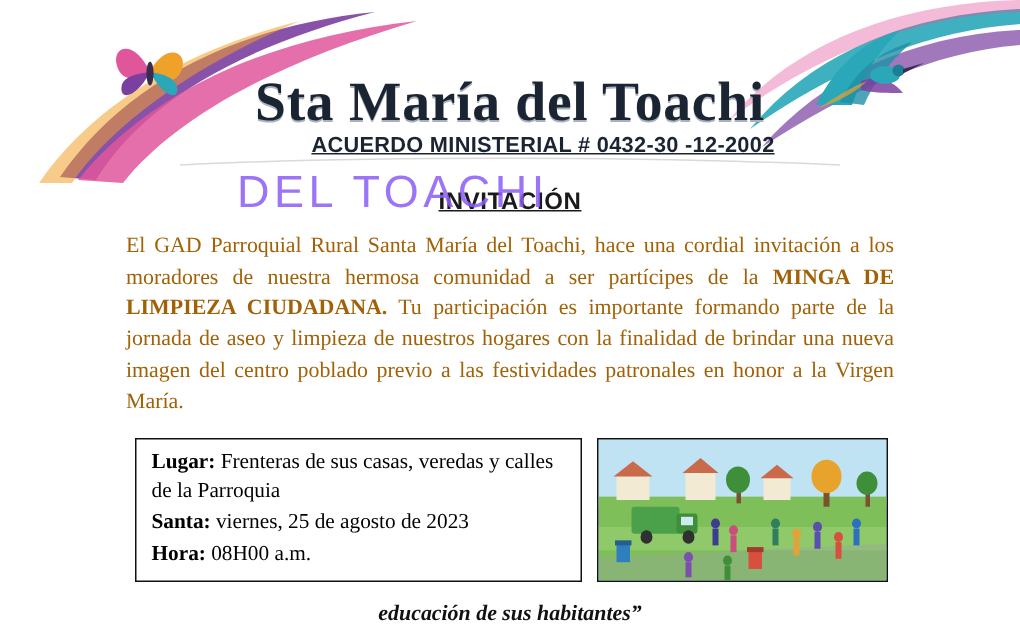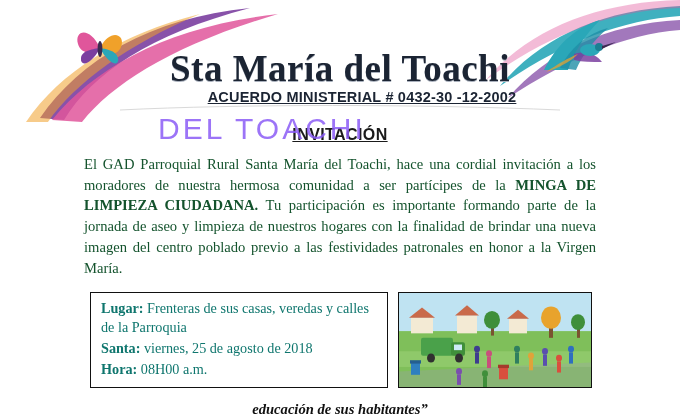--- a/index.html
+++ b/index.html
@@ -110,42 +110,42 @@
     text-decoration: underline;
     letter-spacing: 0.4px;
   }
 
   
   .body-text {
     margin: 10px 84px 0 84px;
     font-family: "Liberation Serif", serif;
     font-size: 14.6px;
     line-height: 1.42;
-    color: #14532d;
+    color: #a16207;
     text-align: justify;
   }
   .body-text b {
     font-weight: bold;
   }
 
   
   .details-row {
     margin: 14px 88px 0 90px;
     display: flex;
     align-items: stretch;
     gap: 10px;
   }
 
   .details-box {
     flex: 1 1 auto;
     border: 1.4px solid #111111;
     padding: 6px 8px 6px 10px;
     font-family: "Liberation Serif", serif;
     font-size: 14.2px;
-    color: #0f766e;
+    color: #000000;
     line-height: 1.34;
   }
 
   .details-box .line {
     margin: 0 0 2px 0;
   }
   .details-box .lbl {
     font-weight: bold;
   }
 
@@ -226,21 +226,21 @@
 
   <div class="details-row">
 
     <div class="details-box">
       <div class="line">
         <span class="lbl">Lugar:</span>
         <span>Frenteras de sus casas, veredas y calles de la Parroquia</span>
       </div>
       <div class="line">
         <span class="lbl">Santa:</span>
-        <span>viernes, 25 de agosto de 2018</span>
+        <span>viernes, 25 de agosto de 2023</span>
       </div>
       <div class="line">
         <span class="lbl">Hora:</span>
         <span>08H00 a.m.</span>
       </div>
     </div>
 
     <div class="photo">
       <svg viewBox="0 0 192 84" preserveAspectRatio="none" width="192" height="100%">
 

